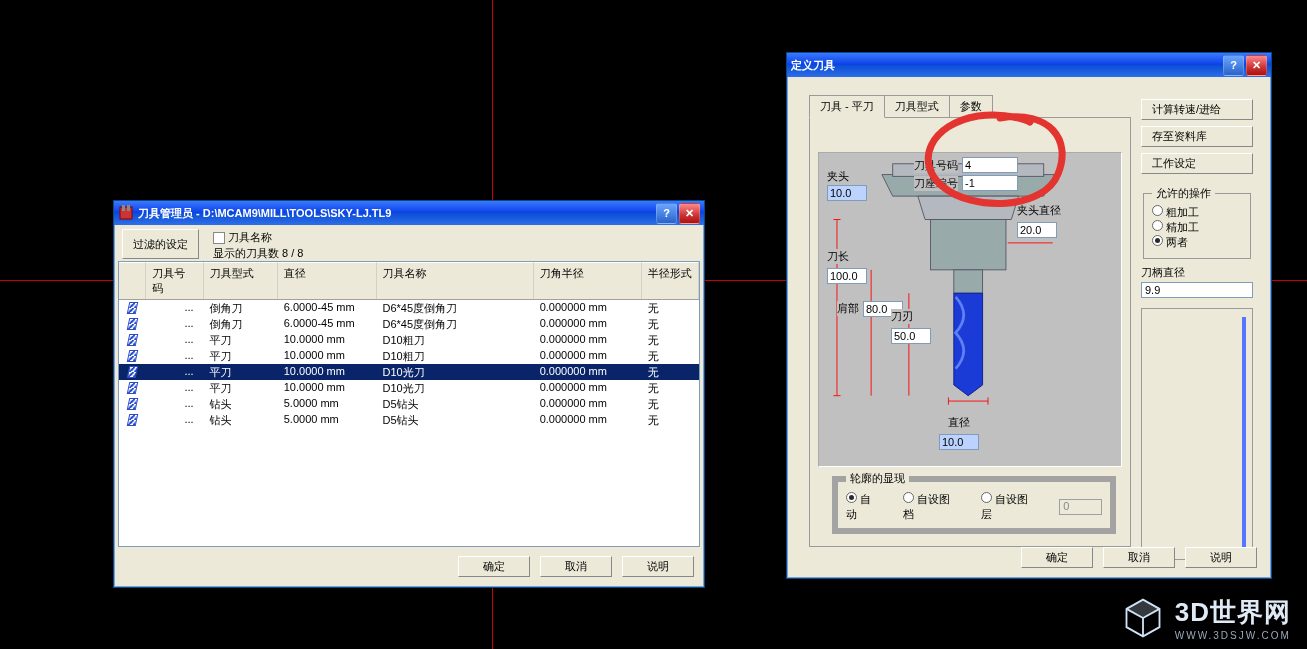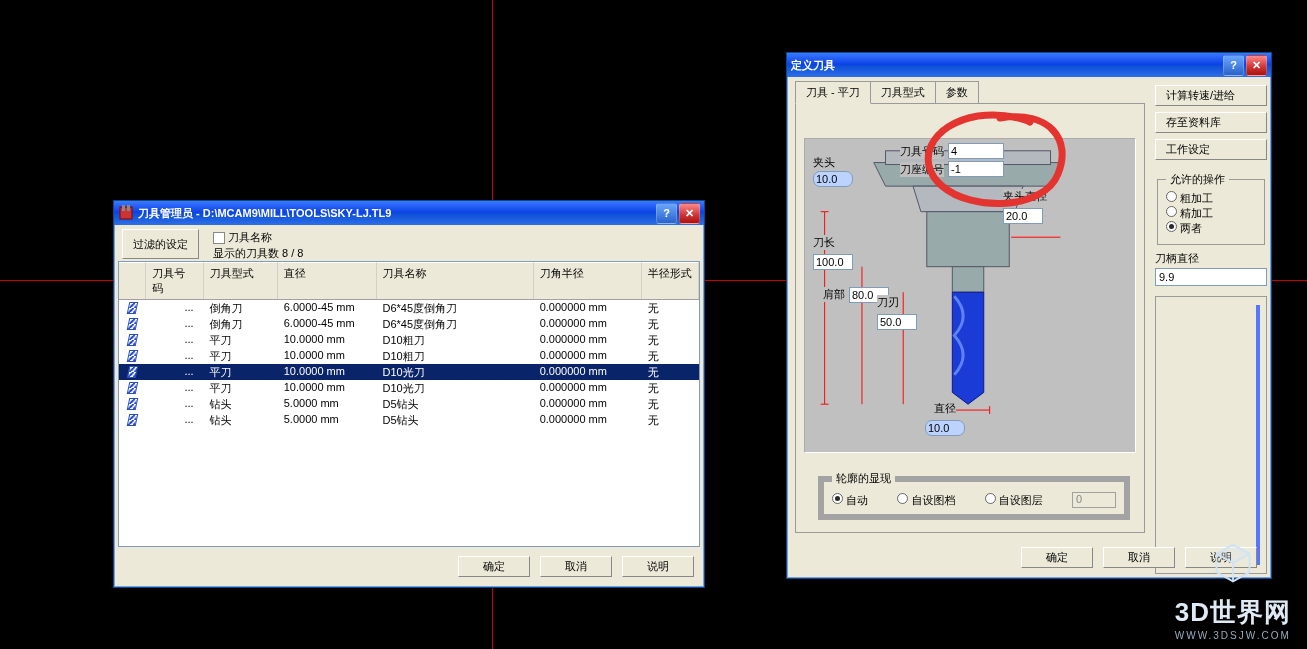--- a/index.html
+++ b/index.html
@@ -39,33 +39,33 @@
   .c-dia { width:104px; }
   .c-name { width:166px; }
   .c-rad { width:114px; }
   .c-rtype { width:60px; }
 
   .btn-row { position:absolute; right:10px; bottom:10px; display:flex; gap:10px; }
   .btn-row .btn { width:72px; text-align:center; }
 
   
   #tooldef { left:786px; top:52px; width:486px; height:527px; }
-  #tooldef .body { display:flex; padding:4px; gap:6px; height:calc(100% - 24px); position:relative; }
+  #tooldef .body { display:flex; padding:18px; gap:6px; height:calc(100% - 24px); position:relative; }
   #tooldef .left { flex:1; position:relative; }
   #tooldef .right { width:112px; display:flex; flex-direction:column; align-items:stretch; padding-top:4px; }
   .tabstrip { display:flex; align-items:flex-end; height:22px; margin-left:4px; }
   .tab { padding:3px 10px; border:1px solid #9a9a9a; border-bottom:none; background:#ece9d8; margin-right:-1px; position:relative; }
   .tab.active { background:#ece9d8; z-index:2; border-bottom:1px solid #ece9d8; margin-bottom:-1px; }
   .tabpage { border:1px solid #9a9a9a; background:#ece9d8; height:430px; margin:0 4px 0 4px; padding:8px; position:relative; }
   .diagram { position:absolute; left:8px; top:34px; right:8px; height:315px; background:#c0c0c0; border:1px inset #fff; }
   .diagram svg { position:absolute; inset:0; }
   .field { position:absolute; display:flex; align-items:center; gap:4px; }
   .field input { width:40px; height:16px; border:1px solid #7f9db9; font-size:11px; padding:0 2px; }
   .field .lbl { background:#c0c0c0; }
-  .blue-in input { background:#bdd3ff;border-radius:7px; }
+  .blue-in input { background:#bdd3ff; }
 
   fieldset.profile { position:absolute; left:20px; bottom:12px; right:12px; border:6px solid #a3a3a3; padding:6px 8px; }
   fieldset legend { padding:0 4px; }
   .radio-row { display:flex; gap:22px; align-items:center;justify-content:space-between; }
   .radio { width:11px; height:11px; border-radius:50%; border:1px solid #666; background:#fff; display:inline-block; position:relative; }
   .radio.sel::after { content:""; position:absolute; inset:2px; background:#2a2a2a; border-radius:50%; }
   .grayin { width:44px; height:16px; border:1px solid #a0a0a0; background:#ece9d8; color:#888; padding:0 3px; display:inline-block; }
 
   fieldset.allowed { border:1px solid #9a9a9a; padding:4px 8px 8px; margin-top:6px; }
   .handle-box { border:1px solid #9a9a9a; height:280px; margin-top:10px; position:relative; background:#ece9d8; }
@@ -73,21 +73,21 @@
   .right .btn { width:100%; margin-bottom:6px; text-align:left; }
   .right input.handle { width:100%; height:18px; border:1px solid #7f9db9; padding:0 3px; margin-top:2px; }
   .right .lbl-sm { margin-top:6px; }
 
   #tooldef .btn-row { right:14px; bottom:10px; }
 
   
   .anno { position:absolute; pointer-events:none; }
 
   
-  .watermark { position:absolute; right:16px; bottom:8px; color:#dfeaf5; text-align:left; display:flex; align-items:center; gap:10px;flex-direction:column; }
+  .watermark { position:absolute; right:16px; bottom:8px; color:#dfeaf5; text-align:left; display:flex; align-items:center; gap:10px; }
   .watermark .logo { width:44px; height:44px; }
   .watermark .name { font-family:Arial,sans-serif; font-size:26px; font-weight:bold; letter-spacing:1px; }
   .watermark .url { font-family:Arial,sans-serif; font-size:10px; color:#9ab; letter-spacing:2px; }
 </style>
 </head>
 <body>
 
 <div class="cad-bg">
   <div class="crosshair-v"></div>
   <div class="crosshair-h"></div>

